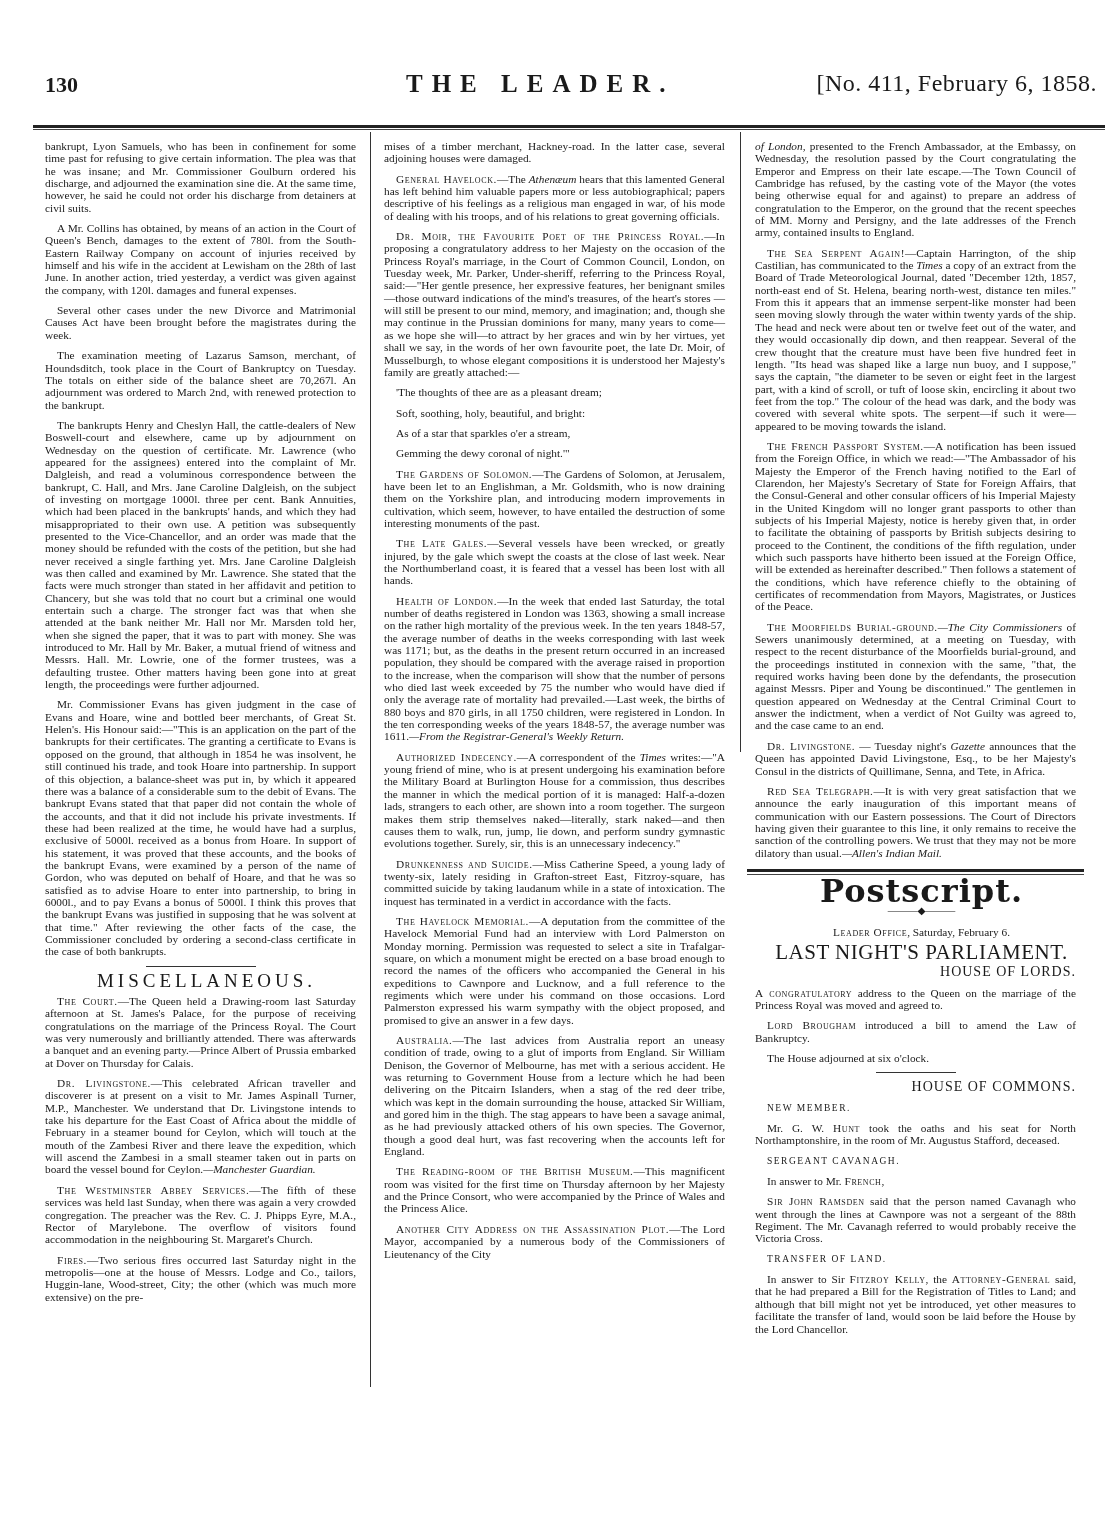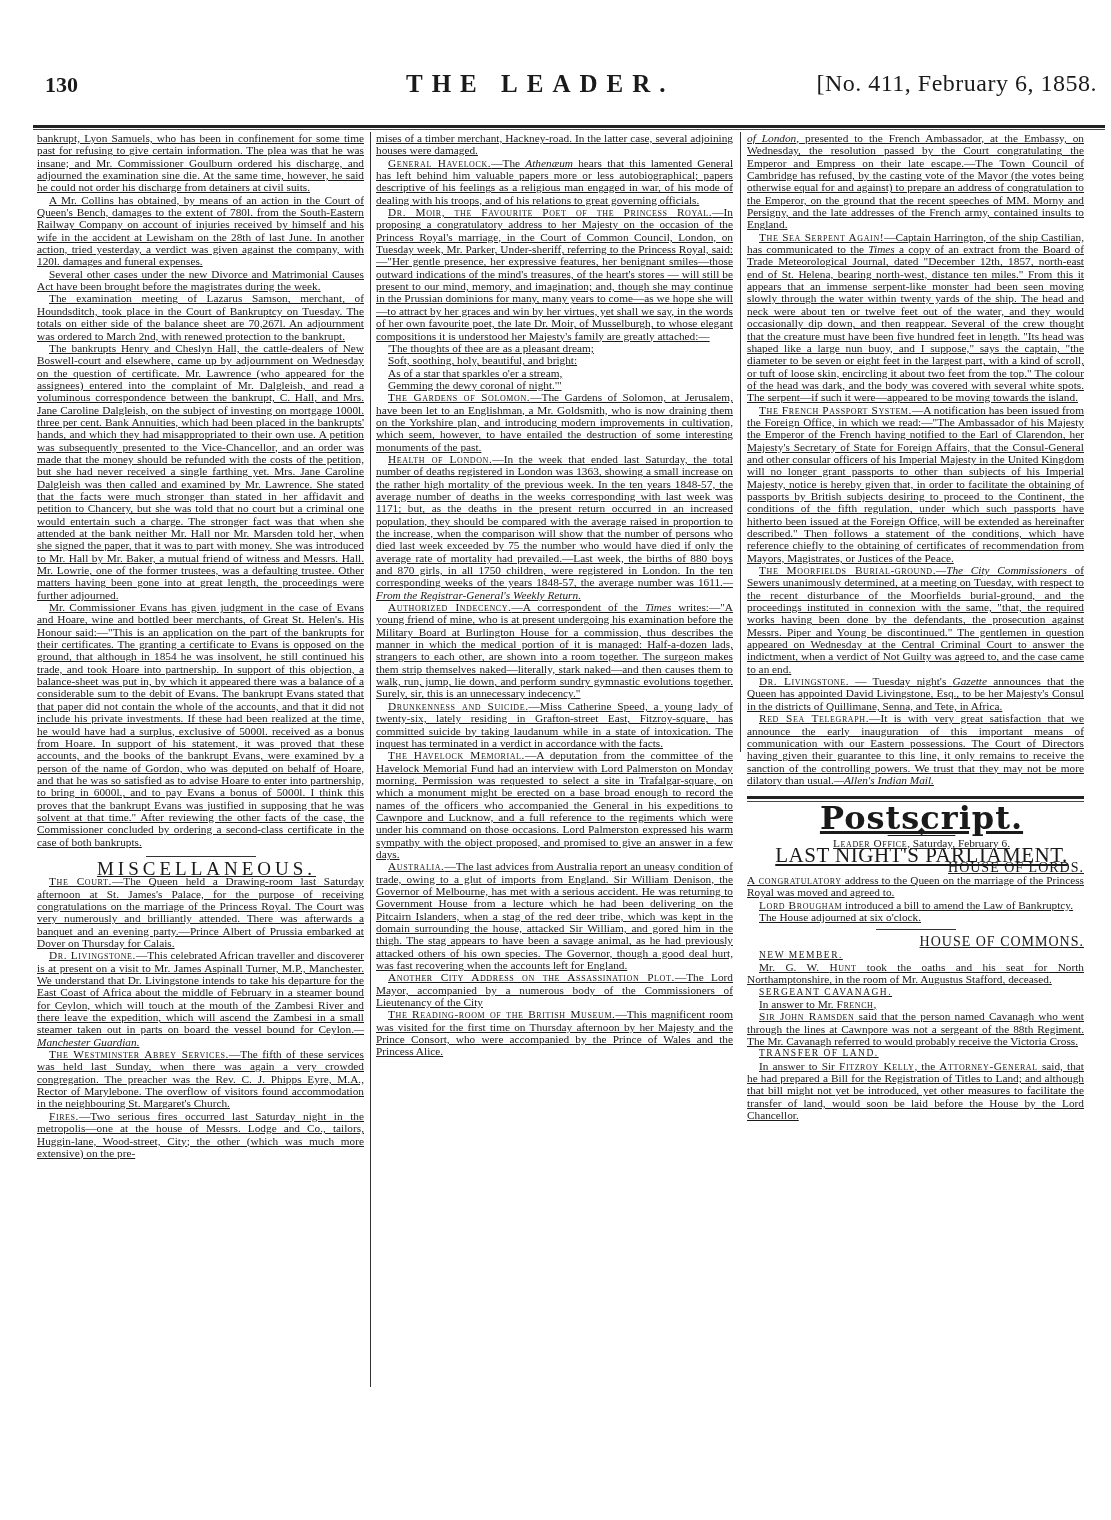--- a/index.html
+++ b/index.html
@@ -16,21 +16,21 @@
          border-top: 3px solid #222; }
   .rule-top2 { position: absolute; top: 129px; left: 33px; width: 1072px; height: 0;
          border-top: 1px solid #444; }
   .col { position: absolute; top: 132px; font-family: "Liberation Serif", serif;
          font-size: 11.3px; line-height: 12.35px; text-align: justify; }
   .col1 { left: 37px; width: 327px; }
   .col2 { left: 376px; width: 357px; }
   .col3 { left: 747px; width: 337px; }
   .vrule { position: absolute; top: 132px; width: 0; border-left: 1px solid #333; height: 1255px; }
   .vr1 { left: 370px; } .vr2 { left: 740px; height: 620px; }
-  .col p { margin: 0; text-indent: 12px; text-decoration: underline; }
+  .col p { margin: 8px; text-indent: 12px; }
   .col p.noind { text-indent: 0; }
   .sc { font-variant: small-caps; letter-spacing: 0.6px; }
   .it { font-style: italic; }
   .hr-short { width: 110px; margin: 8px auto 6px; border-top: 1px solid #333; }
   .sec-head { text-align: center; font-size: 19px; letter-spacing: 4px; margin: 4px 0 2px; text-indent: 0; }
   .poem { text-indent: 0; margin-left: 20px; }
   .poem2 { text-indent: 0; margin-left: 36px; }
   .double-rule { border-top: 3px solid #222; border-bottom: 1px solid #444; height: 2px; margin: 10px 0 10px; }
   .postscript { text-align: center; font-size: 32px; font-family: "DejaVu Serif", serif; font-weight: bold;
          letter-spacing: 1px; margin: 6px 0 0; text-indent: 0; }
@@ -72,27 +72,28 @@
 
 <div class="col col2">
   <p class="noind">mises of a timber merchant, Hackney-road. In the latter case, several adjoining houses were damaged.</p>
   <p><span class="sc">General Havelock.</span><span>—The </span><span class="it">Athenæum</span><span> hears that this lamented General has left behind him valuable papers more or less autobiographical; papers descriptive of his feelings as a religious man engaged in war, of his mode of dealing with his troops, and of his relations to great governing officials.</span></p>
   <p><span class="sc">Dr. Moir, the Favourite Poet of the Princess Royal.</span><span>—In proposing a congratulatory address to her Majesty on the occasion of the Princess Royal's marriage, in the Court of Common Council, London, on Tuesday week, Mr. Parker, Under-sheriff, referring to the Princess Royal, said:—"Her gentle presence, her expressive features, her benignant smiles—those outward indications of the mind's treasures, of the heart's stores — will still be present to our mind, memory, and imagination; and, though she may continue in the Prussian dominions for many, many years to come—as we hope she will—to attract by her graces and win by her virtues, yet shall we say, in the words of her own favourite poet, the late Dr. Moir, of Musselburgh, to whose elegant compositions it is understood her Majesty's family are greatly attached:—</span></p>
   <p class="poem">'The thoughts of thee are as a pleasant dream;</p>
   <p class="poem2">Soft, soothing, holy, beautiful, and bright:</p>
   <p class="poem">As of a star that sparkles o'er a stream,</p>
   <p class="poem2">Gemming the dewy coronal of night.'"</p>
   <p><span class="sc">The Gardens of Solomon.</span><span>—The Gardens of Solomon, at Jerusalem, have been let to an Englishman, a Mr. Goldsmith, who is now draining them on the Yorkshire plan, and introducing modern improvements in cultivation, which seem, however, to have entailed the destruction of some interesting monuments of the past.</span></p>
+  <p><span class="sc">The Late Gales.</span><span>—Several vessels have been wrecked, or greatly injured, by the gale which swept the coasts at the close of last week. Near the Northumberland coast, it is feared that a vessel has been lost with all hands.</span></p>
   <p><span class="sc">Health of London.</span><span>—In the week that ended last Saturday, the total number of deaths registered in London was 1363, showing a small increase on the rather high mortality of the previous week. In the ten years 1848-57, the average number of deaths in the weeks corresponding with last week was 1171; but, as the deaths in the present return occurred in an increased population, they should be compared with the average raised in proportion to the increase, when the comparison will show that the number of persons who died last week exceeded by 75 the number who would have died if only the average rate of mortality had prevailed.—Last week, the births of 880 boys and 870 girls, in all 1750 children, were registered in London. In the ten corresponding weeks of the years 1848-57, the average number was 1611.</span><span class="it">—From the Registrar-General's Weekly Return.</span></p>
   <p><span class="sc">Authorized Indecency.</span><span>—A correspondent of the </span><span class="it">Times</span><span> writes:—"A young friend of mine, who is at present undergoing his examination before the Military Board at Burlington House for a commission, thus describes the manner in which the medical portion of it is managed: Half-a-dozen lads, strangers to each other, are shown into a room together. The surgeon makes them strip themselves naked—literally, stark naked—and then causes them to walk, run, jump, lie down, and perform sundry gymnastic evolutions together. Surely, sir, this is an unnecessary indecency."</span></p>
   <p><span class="sc">Drunkenness and Suicide.</span><span>—Miss Catherine Speed, a young lady of twenty-six, lately residing in Grafton-street East, Fitzroy-square, has committed suicide by taking laudanum while in a state of intoxication. The inquest has terminated in a verdict in accordance with the facts.</span></p>
   <p><span class="sc">The Havelock Memorial.</span><span>—A deputation from the committee of the Havelock Memorial Fund had an interview with Lord Palmerston on Monday morning. Permission was requested to select a site in Trafalgar-square, on which a monument might be erected on a base broad enough to record the names of the officers who accompanied the General in his expeditions to Cawnpore and Lucknow, and a full reference to the regiments which were under his command on those occasions. Lord Palmerston expressed his warm sympathy with the object proposed, and promised to give an answer in a few days.</span></p>
   <p><span class="sc">Australia.</span><span>—The last advices from Australia report an uneasy condition of trade, owing to a glut of imports from England. Sir William Denison, the Governor of Melbourne, has met with a serious accident. He was returning to Government House from a lecture which he had been delivering on the Pitcairn Islanders, when a stag of the red deer tribe, which was kept in the domain surrounding the house, attacked Sir William, and gored him in the thigh. The stag appears to have been a savage animal, as he had previously attacked others of his own species. The Governor, though a good deal hurt, was fast recovering when the accounts left for England.</span></p>
+  <p><span class="sc">The Reading-room of the British Museum.</span><span>—This magnificent room was visited for the first time on Thursday afternoon by her Majesty and the Prince Consort, who were accompanied by the Prince of Wales and the Princess Alice.</span></p>
   <p><span class="sc">Another City Address on the Assassination Plot.</span><span>—The Lord Mayor, accompanied by a numerous body of the Commissioners of Lieutenancy of the City</span></p>
-  <p><span class="sc">The Reading-room of the British Museum.</span><span>—This magnificent room was visited for the first time on Thursday afternoon by her Majesty and the Prince Consort, who were accompanied by the Prince of Wales and the Princess Alice.</span></p>
 </div>
 
 <div class="col col3">
   <p class="noind"><span class="it">of London</span><span>, presented to the French Ambassador, at the Embassy, on Wednesday, the resolution passed by the Court congratulating the Emperor and Empress on their late escape.—The Town Council of Cambridge has refused, by the casting vote of the Mayor (the votes being otherwise equal for and against) to prepare an address of congratulation to the Emperor, on the ground that the recent speeches of MM. Morny and Persigny, and the late addresses of the French army, contained insults to England.</span></p>
   <p><span class="sc">The Sea Serpent Again!</span><span>—Captain Harrington, of the ship Castilian, has communicated to the </span><span class="it">Times</span><span> a copy of an extract from the Board of Trade Meteorological Journal, dated "December 12th, 1857, north-east end of St. Helena, bearing north-west, distance ten miles." From this it appears that an immense serpent-like monster had been seen moving slowly through the water within twenty yards of the ship. The head and neck were about ten or twelve feet out of the water, and they would occasionally dip down, and then reappear. Several of the crew thought that the creature must have been five hundred feet in length. "Its head was shaped like a large nun buoy, and I suppose," says the captain, "the diameter to be seven or eight feet in the largest part, with a kind of scroll, or tuft of loose skin, encircling it about two feet from the top." The colour of the head was dark, and the body was covered with several white spots. The serpent—if such it were—appeared to be moving towards the island.</span></p>
   <p><span class="sc">The French Passport System.</span><span>—A notification has been issued from the Foreign Office, in which we read:—"The Ambassador of his Majesty the Emperor of the French having notified to the Earl of Clarendon, her Majesty's Secretary of State for Foreign Affairs, that the Consul-General and other consular officers of his Imperial Majesty in the United Kingdom will no longer grant passports to other than subjects of his Imperial Majesty, notice is hereby given that, in order to facilitate the obtaining of passports by British subjects desiring to proceed to the Continent, the conditions of the fifth regulation, under which such passports have hitherto been issued at the Foreign Office, will be extended as hereinafter described." Then follows a statement of the conditions, which have reference chiefly to the obtaining of certificates of recommendation from Mayors, Magistrates, or Justices of the Peace.</span></p>
   <p><span class="sc">The Moorfields Burial-ground.</span><span class="it">—The City Commissioners</span><span> of Sewers unanimously determined, at a meeting on Tuesday, with respect to the recent disturbance of the Moorfields burial-ground, and the proceedings instituted in connexion with the same, "that, the required works having been done by the defendants, the prosecution against Messrs. Piper and Young be discontinued." The gentlemen in question appeared on Wednesday at the Central Criminal Court to answer the indictment, when a verdict of Not Guilty was agreed to, and the case came to an end.</span></p>
   <p><span class="sc">Dr. Livingstone.</span><span> — Tuesday night's </span><span class="it">Gazette</span><span> announces that the Queen has appointed David Livingstone, Esq., to be her Majesty's Consul in the districts of Quillimane, Senna, and Tete, in Africa.</span></p>
   <p><span class="sc">Red Sea Telegraph.</span><span>—It is with very great satisfaction that we announce the early inauguration of this important means of communication with our Eastern possessions. The Court of Directors having given their guarantee to this line, it only remains to receive the sanction of the controlling powers. We trust that they may not be more dilatory than usual.</span><span class="it">—Allen's Indian Mail.</span></p>
 

